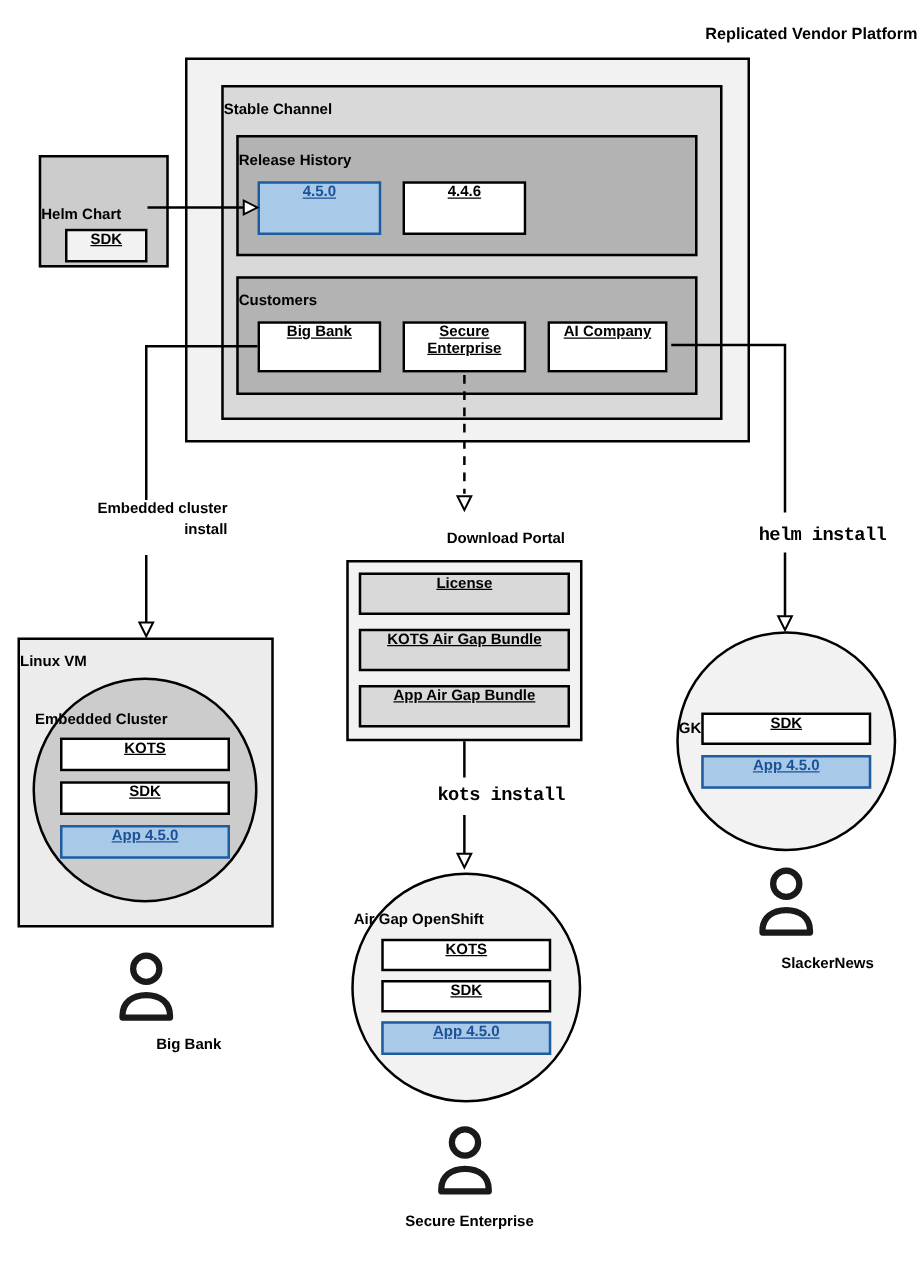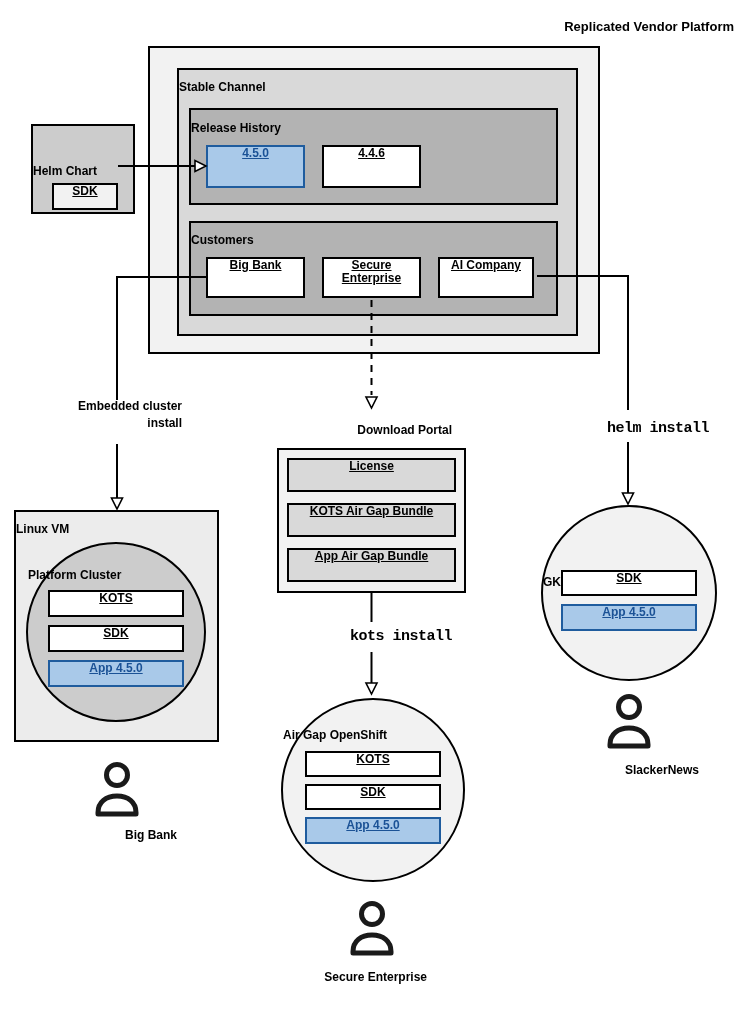--- a/index.html
+++ b/index.html
@@ -88,21 +88,21 @@
     <span>KOTS Air Gap Bundle</span>
   </div>
   <div class="abs bx chip" style="left:287px;top:548px;width:169px;height:34px;background:var(--panel_mid);">
     <span>App Air Gap Bundle</span>
   </div>
 
   <div class="abs bx" style="left:14px;top:510px;width:205px;height:232px;background:var(--vm_fill);">
     <span class="panel-label" style="top:10px;">Linux VM</span>
   </div>
   <div class="abs circle" style="left:26px;top:542px;width:180px;height:180px;background:var(--circle_dark);">
-    <span class="panel-label" style="top:24px;">Platform Cluster</span>
+    <span class="panel-label" style="top:24px;">Embedded Cluster</span>
   </div>
   <div class="abs bx chip" style="left:48px;top:590px;width:136px;height:27px;">
     <span>KOTS</span>
   </div>
   <div class="abs bx chip" style="left:48px;top:625px;width:136px;height:27px;">
     <span>SDK</span>
   </div>
   <div class="abs bx chip blue" style="left:48px;top:660px;width:136px;height:27px;">
     <span>App 4.5.0</span>
   </div>

